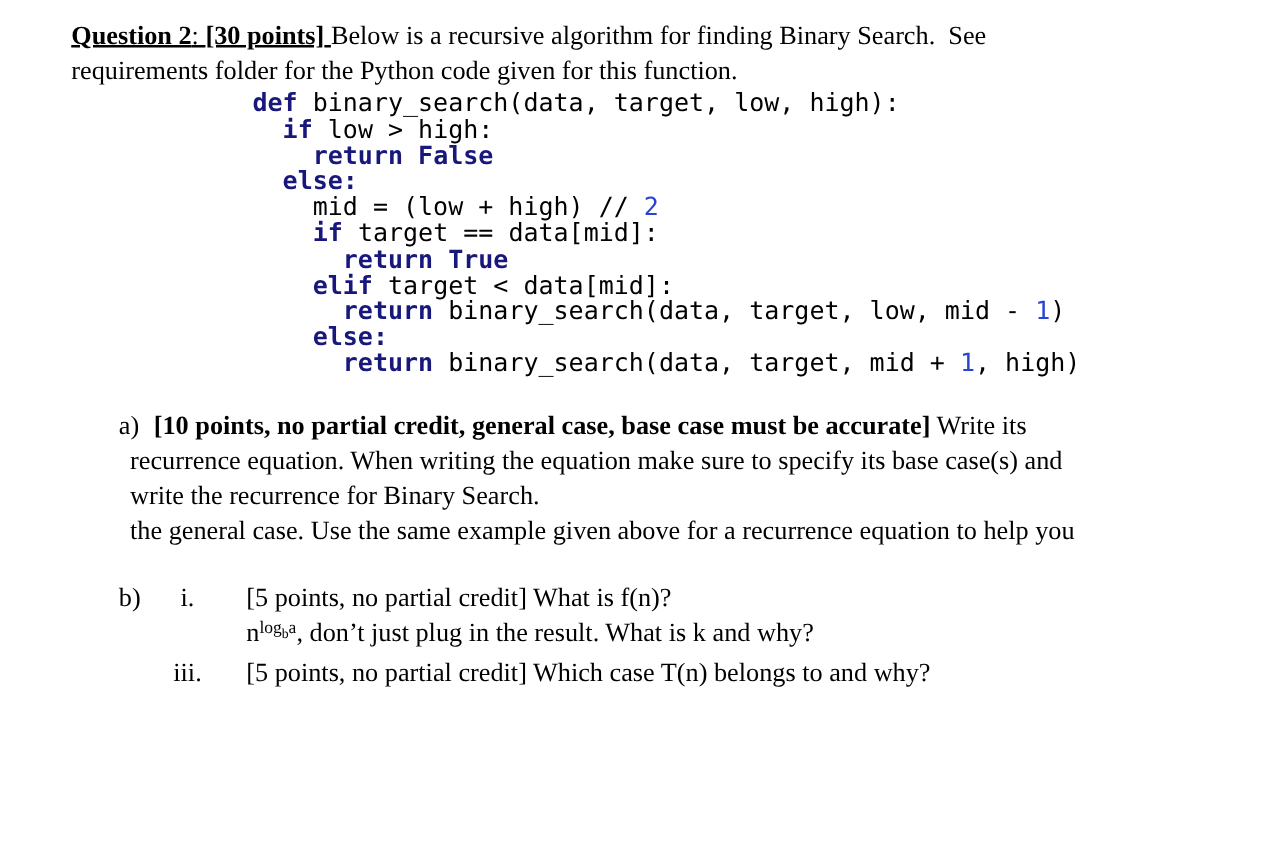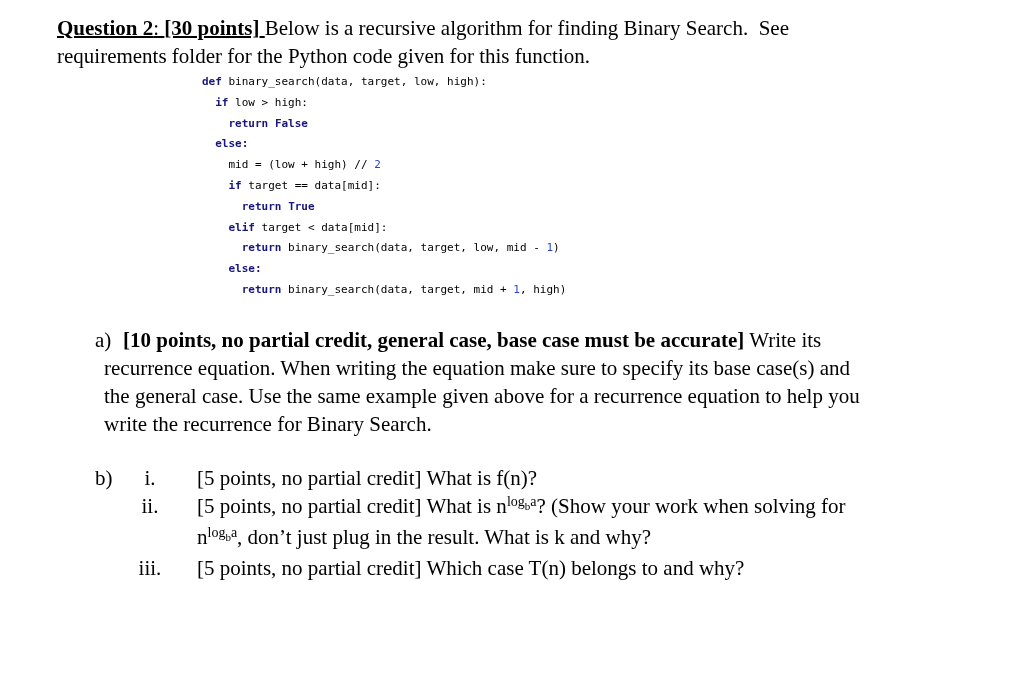--- a/index.html
+++ b/index.html
@@ -20,21 +20,21 @@
   .b.u{text-decoration-thickness:2px;}
   .sup{font-size:14px;position:relative;top:-7px;}
   .ssub{font-size:11px;position:relative;top:-3px;}
 
   .header-block{position:absolute;left:57px;top:14px;width:930px;}
 
   
   .code-block{
     position:absolute;left:202px;top:72px;
     font-family:"DejaVu Sans Mono", monospace;
-    font-size:11px;
+    font-size:20px;
     line-height:20.8px;
     white-space:pre;
   }
   .code-block .kw{font-weight:bold;}
 
   
   .part-a{position:absolute;left:0;top:326px;width:1024px;}
   .part-b{position:absolute;left:0;top:464px;width:1024px;}
   .hang-first{padding-left:123px;position:relative;}
   .part-label{position:absolute;left:95px;top:0;}
@@ -55,36 +55,32 @@
     <div><span>requirements folder for the Python code given for this function.</span></div>
   </div>
 
   <div class="code-block"><div><span class="kw" style="color: rgb(23, 23, 124);">def</span><span class="p" style="color: rgb(0, 0, 0);"> binary_search(data, target, low, high):</span></div><div><span class="p" style="color: rgb(0, 0, 0);">  </span><span class="kw" style="color: rgb(23, 23, 124);">if</span><span class="p" style="color: rgb(0, 0, 0);"> low &gt; high:</span></div><div><span class="p" style="color: rgb(0, 0, 0);">    </span><span class="kw" style="color: rgb(23, 23, 124);">return</span><span class="p" style="color: rgb(0, 0, 0);"> </span><span class="kw" style="color: rgb(23, 23, 124);">False</span></div><div><span class="p" style="color: rgb(0, 0, 0);">  </span><span class="kw" style="color: rgb(23, 23, 124);">else:</span></div><div><span class="p" style="color: rgb(0, 0, 0);">    mid = (low + high) // </span><span class="num" style="color: rgb(40, 69, 210);">2</span></div><div><span class="p" style="color: rgb(0, 0, 0);">    </span><span class="kw" style="color: rgb(23, 23, 124);">if</span><span class="p" style="color: rgb(0, 0, 0);"> target == data[mid]:</span></div><div><span class="p" style="color: rgb(0, 0, 0);">      </span><span class="kw" style="color: rgb(23, 23, 124);">return</span><span class="p" style="color: rgb(0, 0, 0);"> </span><span class="kw" style="color: rgb(23, 23, 124);">True</span></div><div><span class="p" style="color: rgb(0, 0, 0);">    </span><span class="kw" style="color: rgb(23, 23, 124);">elif</span><span class="p" style="color: rgb(0, 0, 0);"> target &lt; data[mid]:</span></div><div><span class="p" style="color: rgb(0, 0, 0);">      </span><span class="kw" style="color: rgb(23, 23, 124);">return</span><span class="p" style="color: rgb(0, 0, 0);"> binary_search(data, target, low, mid - </span><span class="num" style="color: rgb(40, 69, 210);">1</span><span class="p" style="color: rgb(0, 0, 0);">)</span></div><div><span class="p" style="color: rgb(0, 0, 0);">    </span><span class="kw" style="color: rgb(23, 23, 124);">else:</span></div><div><span class="p" style="color: rgb(0, 0, 0);">      </span><span class="kw" style="color: rgb(23, 23, 124);">return</span><span class="p" style="color: rgb(0, 0, 0);"> binary_search(data, target, mid + </span><span class="num" style="color: rgb(40, 69, 210);">1</span><span class="p" style="color: rgb(0, 0, 0);">, high)</span></div></div>
 
   <div class="part-a">
     <div class="hang-first">
       <span class="part-label">a)</span><span><span class="b">[10 points, no partial credit, general case, base case must be accurate]</span><span> Write its</span></span>
     </div>
     <div class="hang-rest"><span>recurrence equation. When writing the equation make sure to specify its base case(s) and</span></div>
+    <div class="hang-rest"><span>write the recurrence for Binary Search.</span></div>
     <div class="hang-rest"><span>the general case. Use the same example given above for a recurrence equation to help you</span></div>
-    <div class="hang-rest"><span>write the recurrence for Binary Search.</span></div>
   </div>
 
   <div class="part-b">
     <div class="hang-first">
       <span class="part-label">b)</span>
     </div>
 
     <div class="sub-row">
       <span class="rn">i.</span>
       <span class="rtxt"><span>[5 points, no partial credit] What is f(n)?</span></span>
-    </div>
-    <div class="sub-row">
-      <span class="rn">ii.</span>
-      <span class="rtxt"><span>[5 points, no partial credit] What is n</span><span class="sup">log</span><span class="ssub">b</span><span class="sup">a</span><span>? (Show your work when solving for</span></span>
     </div>
     <div class="sub-row">
       <span class="rn"></span>
       <span class="rtxt"><span>n</span><span class="sup">log</span><span class="ssub">b</span><span class="sup">a</span><span>, don’t just plug in the result. What is k and why?</span></span>
     </div>
     <div class="sub-row">
       <span class="rn">iii.</span>
       <span class="rtxt"><span>[5 points, no partial credit] Which case T(n) belongs to and why?</span></span>
     </div>
   </div>

